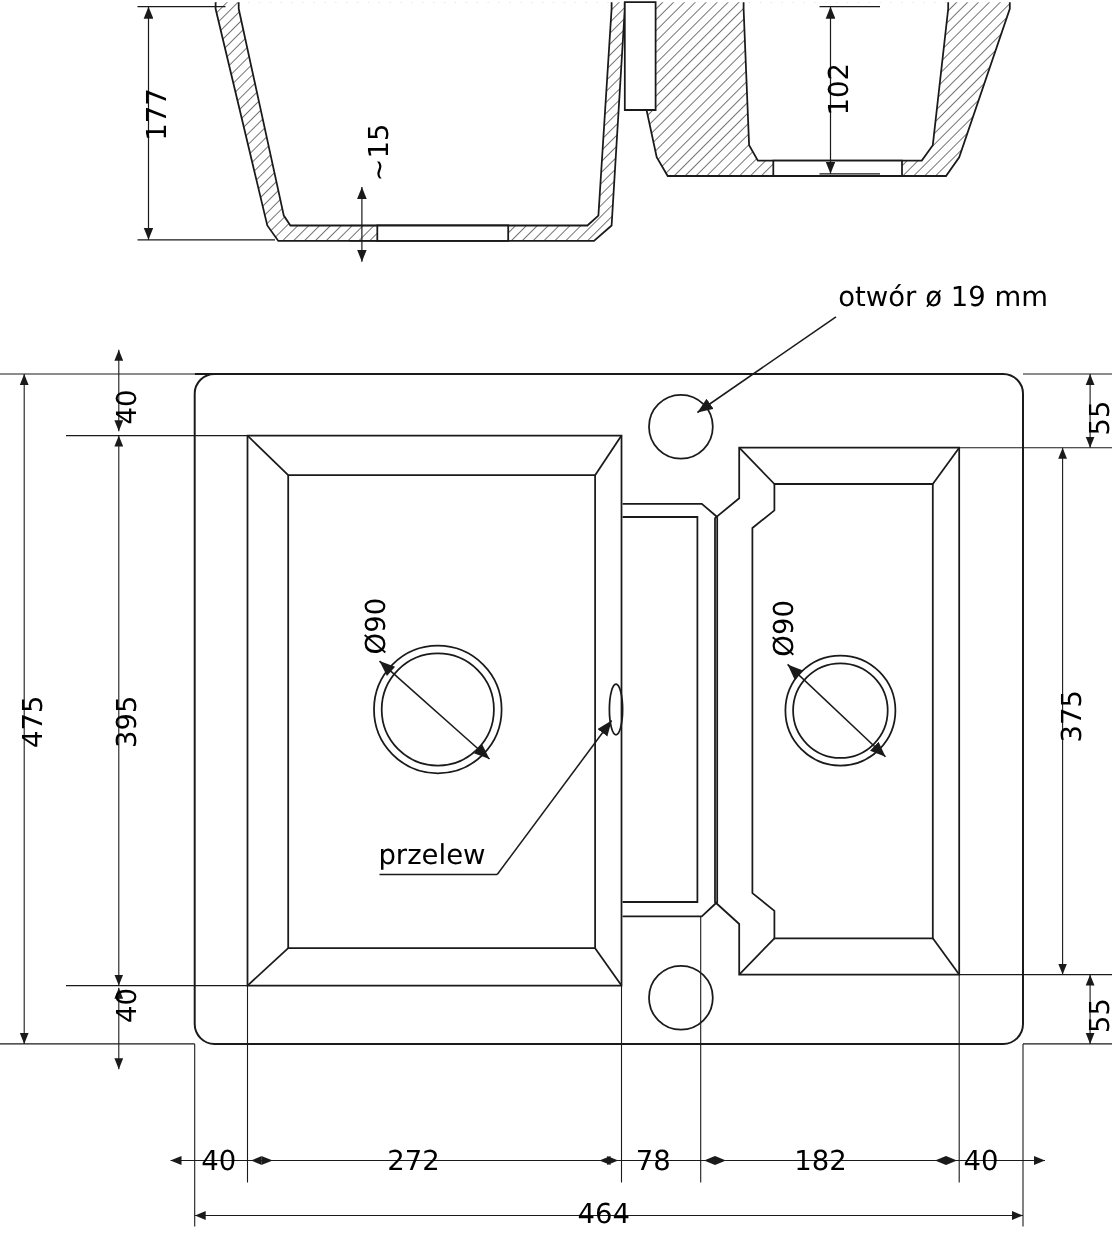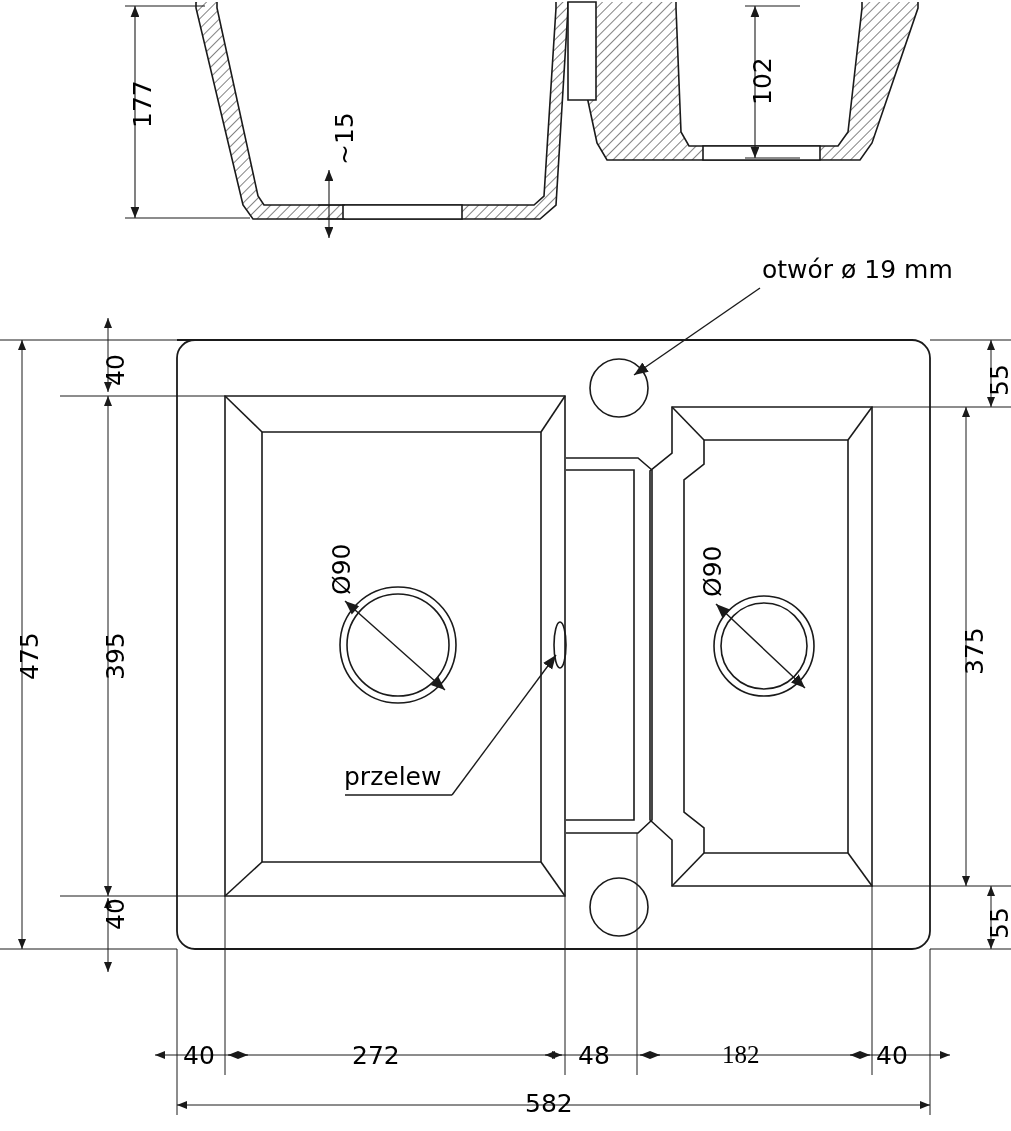--- a/index.html
+++ b/index.html
@@ -165,18 +165,18 @@
 <div class="lbl dim rot" style="left:101px;top:680px;">395</div>
 <div class="lbl dim rot" style="left:101px;top:930px;">40</div>
 <div class="lbl dim rot" style="left:101px;top:386px;">40</div>
 
 <div class="lbl dim rot" style="left:960px;top:675px;">375</div>
 <div class="lbl dim rot" style="left:985px;top:396px;">55</div>
 <div class="lbl dim rot" style="left:985px;top:939px;">55</div>
 
 <div class="lbl dim" style="left:183px;top:1041px;">40</div>
 <div class="lbl dim" style="left:352px;top:1041px;text-align:center;">272</div>
-<div class="lbl dim" style="left:578px;top:1041px;">48</div>
-<div class="lbl dim" style="left:722px;top:1041px;font-family:Liberation Serif, serif;">182</div>
+<div class="lbl dim" style="left:578px;top:1041px;">78</div>
+<div class="lbl dim" style="left:722px;top:1041px;">182</div>
 <div class="lbl dim" style="left:876px;top:1041px;">40</div>
-<div class="lbl dim" style="left:525px;top:1089px;">582</div>
+<div class="lbl dim" style="left:525px;top:1089px;">464</div>
 
 </div>
 
 </body></html>

